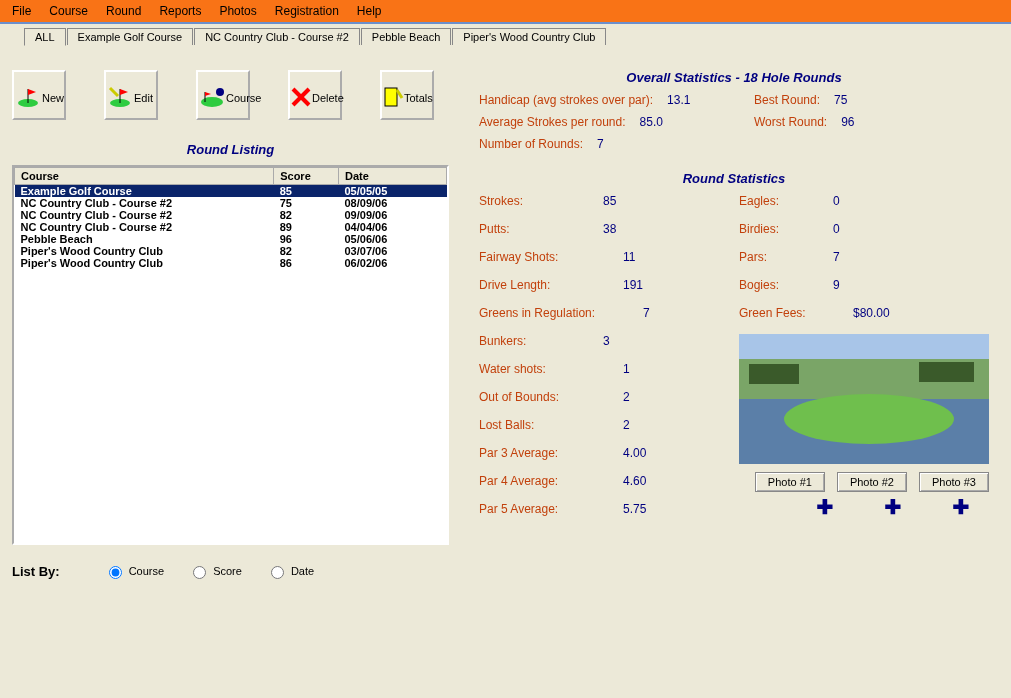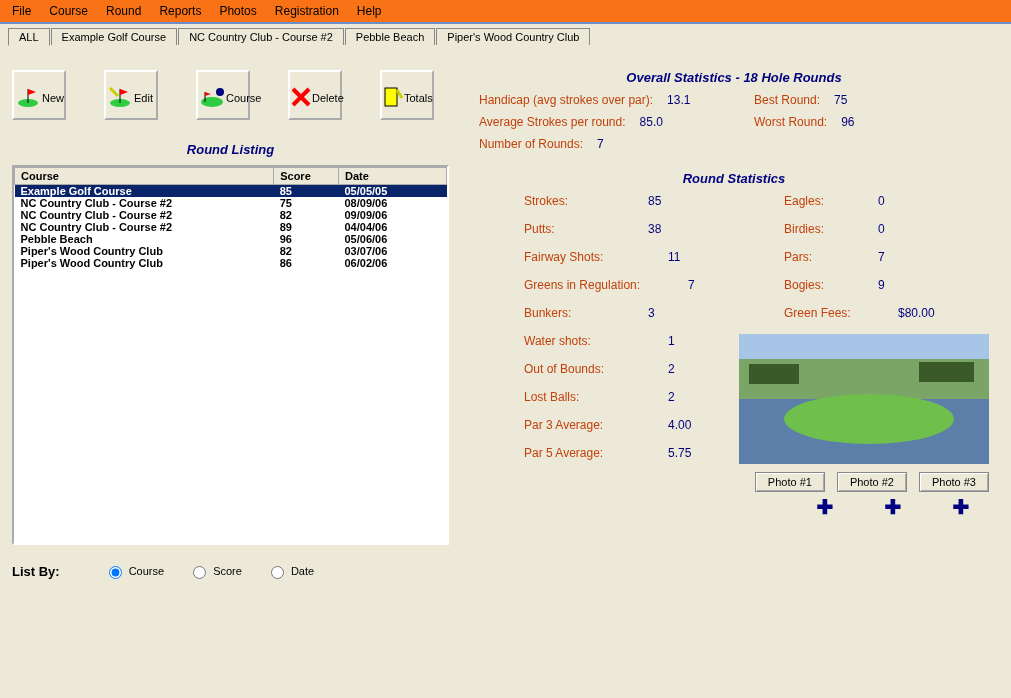--- a/index.html
+++ b/index.html
@@ -22,20 +22,21 @@
 }
 .menubar-item {
   padding: 2px 8px;
   cursor: default;
 }
 .tabbar {
   display: flex;
   padding: 0 8px;
   margin-top: 4px;
   align-items: flex-end;
+  margin-left: 16px;
 }
 .tab {
   border: 1px solid #888;
   border-bottom: none;
   background: #ece9d8;
   padding: 2px 10px;
   margin-right: 1px;
   position: relative;
   font-size: 11px;
   cursor: default;
@@ -120,21 +121,21 @@
 .stat-grid {
   display: grid;
   grid-template-columns: 1fr 1fr;
   column-gap: 40px;
   padding: 0 10px;
 }
 .stat-row { display: flex; gap: 14px; margin-bottom: 8px; font-size: 12px; align-items: baseline;}
 .stat-label { color: #c2410c; }
 .stat-val { color: navy; }
 .round-col { display: flex; flex-direction: column; }
-.round-col .stat-row { margin-bottom: 14px; margin-left: 45px; }
+.round-col .stat-row { margin-bottom: 14px; }
 .course-photo {
   width: 250px;
   height: 130px;
   border: none;
   overflow: hidden;
 }
 .photo-svg { width:100%; height:100%; display:block;}
 .photo-btns {
   display: flex;
   gap: 12px;
@@ -356,20 +357,24 @@
           </div>
         <div class="stat-row">
             <span class="stat-label" style="width:110px">Putts:</span>
             <span class="stat-val">38</span>
           </div>
         <div class="stat-row">
             <span class="stat-label" style="width:130px">Fairway Shots:</span>
             <span class="stat-val">11</span>
           </div>
         <div class="stat-row">
+            <span class="stat-label" style="width:130px">Drive Length:</span>
+            <span class="stat-val">191</span>
+          </div>
+        <div class="stat-row">
             <span class="stat-label" style="width:150px">Greens in Regulation:</span>
             <span class="stat-val">7</span>
           </div>
         <div class="stat-row">
             <span class="stat-label" style="width:110px">Bunkers:</span>
             <span class="stat-val">3</span>
           </div>
         <div class="stat-row">
             <span class="stat-label" style="width:130px">Water shots:</span>
             <span class="stat-val">1</span>
@@ -378,20 +383,24 @@
             <span class="stat-label" style="width:130px">Out of Bounds:</span>
             <span class="stat-val">2</span>
           </div>
         <div class="stat-row">
             <span class="stat-label" style="width:130px">Lost Balls:</span>
             <span class="stat-val">2</span>
           </div>
         <div class="stat-row">
             <span class="stat-label" style="width:130px">Par 3 Average:</span>
             <span class="stat-val">4.00</span>
+          </div>
+        <div class="stat-row">
+            <span class="stat-label" style="width:130px">Par 4 Average:</span>
+            <span class="stat-val">4.60</span>
           </div>
         <div class="stat-row">
             <span class="stat-label" style="width:130px">Par 5 Average:</span>
             <span class="stat-val">5.75</span>
           </div>
       </div>
 
       <div class="round-col" style="flex:1">
         <div class="stat-row">
             <span class="stat-label" style="width:80px">Eagles:</span>

